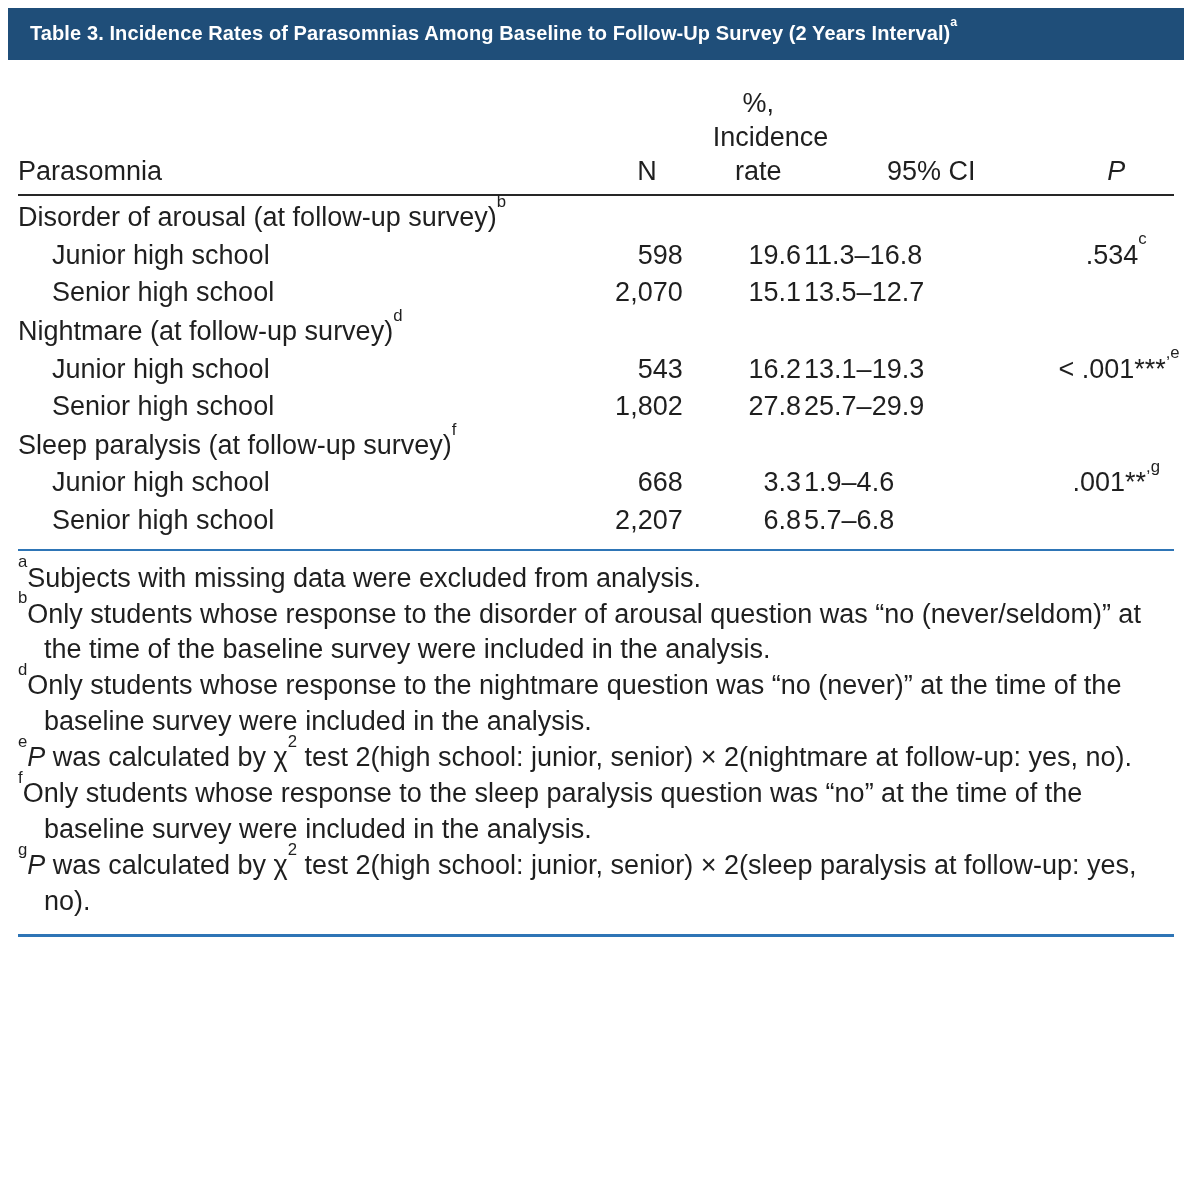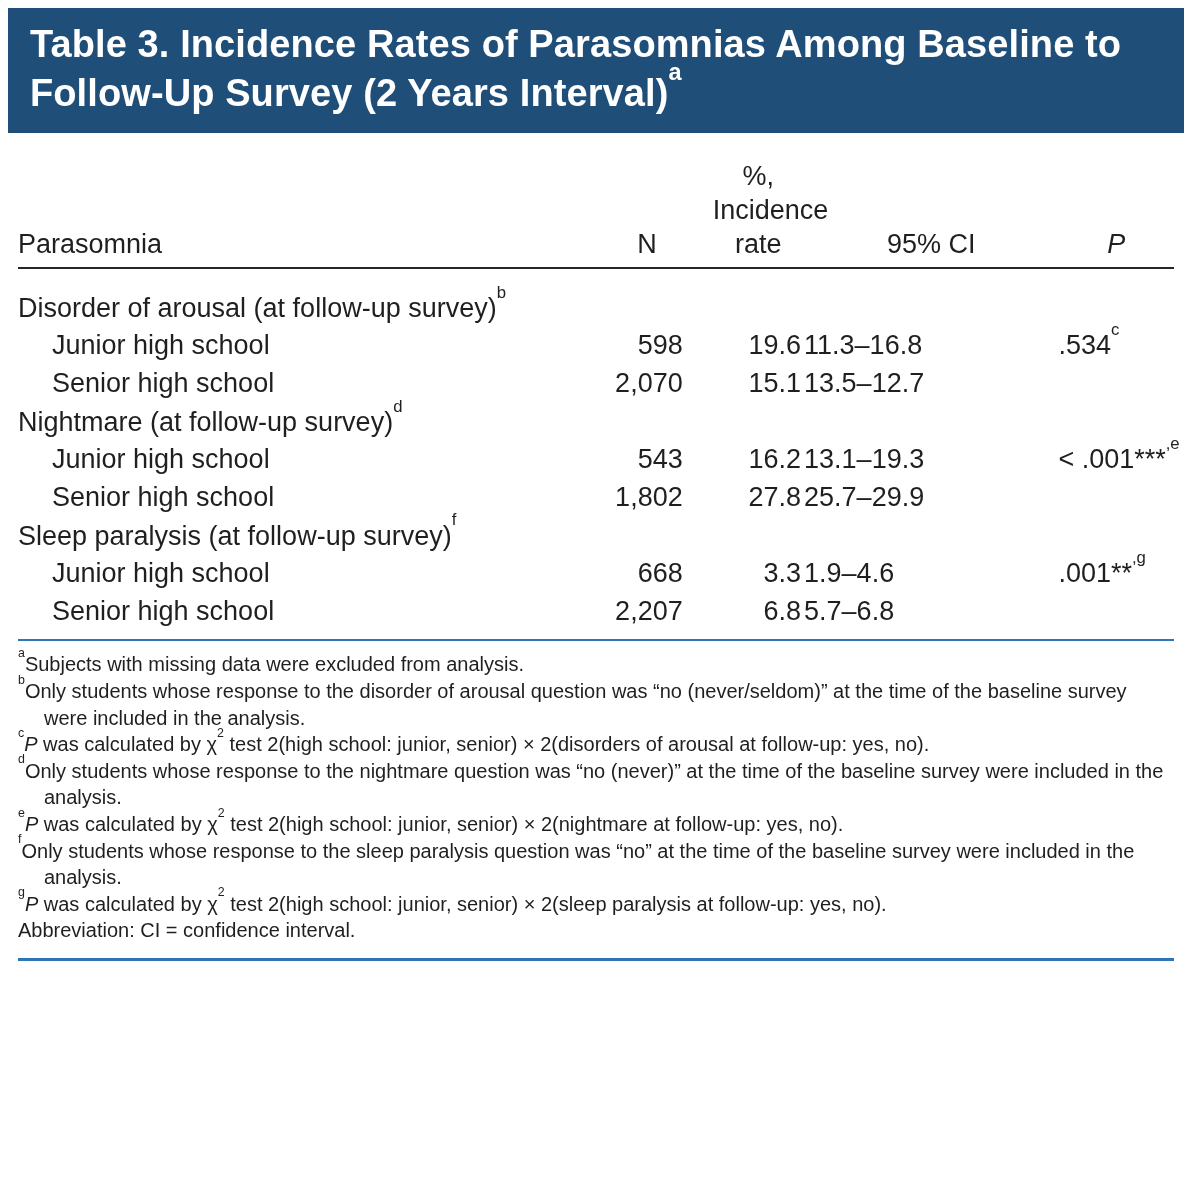--- a/index.html
+++ b/index.html
@@ -17,21 +17,21 @@
     background: #ffffff;
   }
   .title-bar {
     background: var(--header-bg, #1F4E79);
     color: var(--header-text, #ffffff);
     margin: 0 -10px 16px -10px;
     padding: 12px 22px 14px 22px;
   }
   .title {
     margin: 0;
-    font-size: 38px;
+    font-size: 20px;
     line-height: 1.3;
     font-weight: 700;
     letter-spacing: 0.1px;
   }
   .sup {
     font-size: 0.62em;
     line-height: 0;
     position: relative;
     top: -0.55em;
   }
@@ -57,26 +57,26 @@
   td.cell {
     padding: 1px 0;
     line-height: 1.32;
     vertical-align: baseline;
   }
   td.group { white-space: nowrap; padding-top: 2px; }
   td.indent { padding-left: 34px; }
   td.n { text-align: right; }
   td.rate { text-align: right; padding-right: 3px; }
   td.ci { }
-  td.p { text-align: left; white-space: nowrap; margin-left: 21px; }
-  tbody tr:first-child td { padding-top: 22px; }
+  td.p { text-align: center; white-space: nowrap; margin-left: 21px; }
+  tbody tr:first-child td { padding-top: 4px; }
   tbody tr:last-child td { padding-bottom: 10px; }
   .footnotes {
     margin-top: 10px;
-    font-size: 20px;
+    font-size: 27px;
     line-height: 1.33;
     padding-bottom: 14px;
     border-bottom: 3px solid var(--rule-blue, #2E75B6);
   }
   .footnote {
     margin: 0;
     padding-left: 26px;
     text-indent: -26px;
   }
 </style>
@@ -161,21 +161,19 @@
           <td class="cell rate">6.8</td>
           <td class="cell ci">5.7–6.8</td>
           <td class="cell p"></td>
         </tr>
       </tbody>
   </table>
 
   <section class="footnotes">
       <p class="footnote"><sup class="sup">a</sup>Subjects with missing data were excluded from analysis.</p>
       <p class="footnote"><sup class="sup">b</sup>Only students whose response to the disorder of arousal question was “no (never/seldom)” at the time of the baseline survey were included in the analysis.</p>
-      <p class="footnote"><sup class="sup">c</sup><i>P</i> was calculated by χ<sup class="sup">2</sup> test 2(high school: junior, senior) × 2(disorders of arousal at follow-up: yes, no).</p>
       <p class="footnote"><sup class="sup">d</sup>Only students whose response to the nightmare question was “no (never)” at the time of the baseline survey were included in the analysis.</p>
       <p class="footnote"><sup class="sup">e</sup><i>P</i> was calculated by χ<sup class="sup">2</sup> test 2(high school: junior, senior) × 2(nightmare at follow-up: yes, no).</p>
       <p class="footnote"><sup class="sup">f</sup>Only students whose response to the sleep paralysis question was “no” at the time of the baseline survey were included in the analysis.</p>
       <p class="footnote"><sup class="sup">g</sup><i>P</i> was calculated by χ<sup class="sup">2</sup> test 2(high school: junior, senior) × 2(sleep paralysis at follow-up: yes, no).</p>
-      <p class="footnote">Abbreviation: CI = confidence interval.</p>
     </section>
 
 </div>
 
 </body></html>

